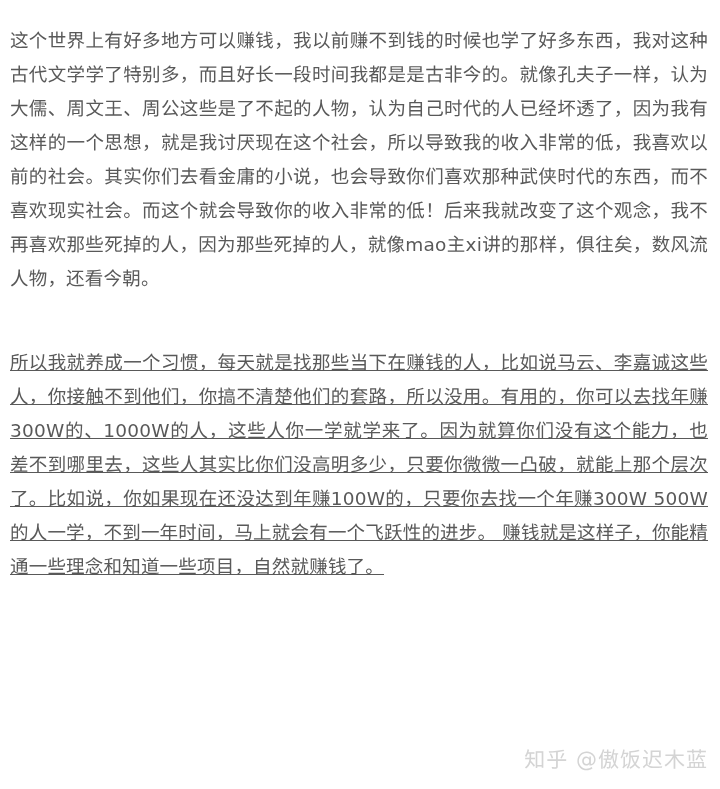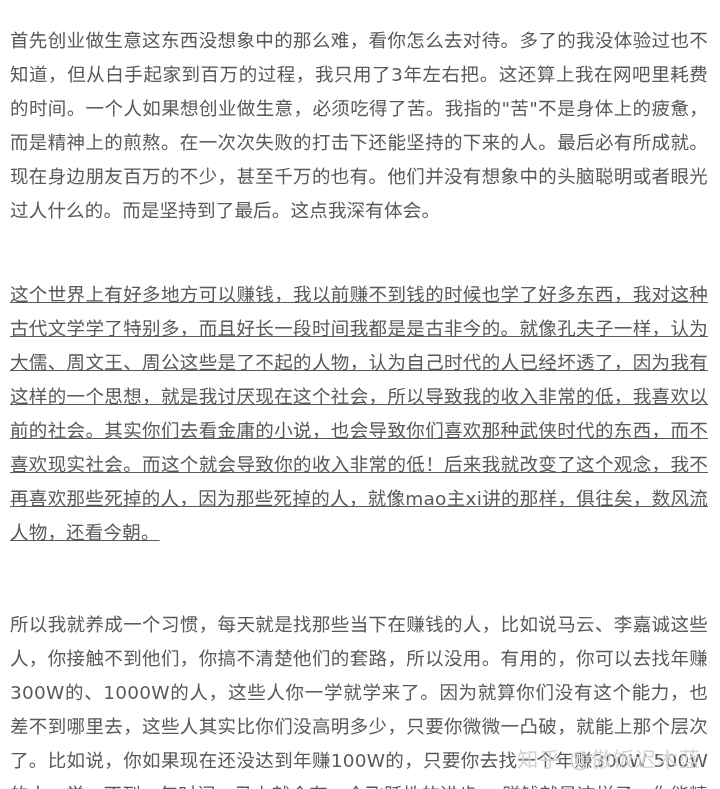--- a/index.html
+++ b/index.html
@@ -28,31 +28,30 @@
   .article p:nth-of-type(2) {
     margin-bottom: 58px;
     text-decoration: underline;
   }
   .article p:nth-of-type(3) {
     margin-bottom: 0;
   }
   .watermark {
     position: absolute;
     top: 746px;
-    right: 19px;
+    right: 12px;
     color: #d4d4d4;
     font-size: 21px;
     line-height: 28px;
     letter-spacing: 1px;
     white-space: nowrap;
     user-select: none;
   }
 </style>
 </head>
 <body>
 
 <main class="article">
-  <p>首先创业做生意这东西没想象中的那么难，看你怎么去对待。多了的我没体验过也不知道，但从白手起家到百万的过程，我只用了3年左右把。这还算上我在网吧里耗费的时间。一个人如果想创业做生意，必须吃得了苦。我指的"苦"不是身体上的疲惫，而是精神上的煎熬。在一次次失败的打击下还能坚持的下来的人。最后必有所成就。现在身边朋友百万的不少，甚至千万的也有。他们并没有想象中的头脑聪明或者眼光过人什么的。而是坚持到了最后。这点我深有体会。</p>
   <p>这个世界上有好多地方可以赚钱，我以前赚不到钱的时候也学了好多东西，我对这种古代文学学了特别多，而且好长一段时间我都是是古非今的。就像孔夫子一样，认为大儒、周文王、周公这些是了不起的人物，认为自己时代的人已经坏透了，因为我有这样的一个思想，就是我讨厌现在这个社会，所以导致我的收入非常的低，我喜欢以前的社会。其实你们去看金庸的小说，也会导致你们喜欢那种武侠时代的东西，而不喜欢现实社会。而这个就会导致你的收入非常的低！后来我就改变了这个观念，我不再喜欢那些死掉的人，因为那些死掉的人，就像mao主xi讲的那样，俱往矣，数风流人物，还看今朝。</p>
   <p>所以我就养成一个习惯，每天就是找那些当下在赚钱的人，比如说马云、李嘉诚这些人，你接触不到他们，你搞不清楚他们的套路，所以没用。有用的，你可以去找年赚300W的、1000W的人，这些人你一学就学来了。因为就算你们没有这个能力，也差不到哪里去，这些人其实比你们没高明多少，只要你微微一凸破，就能上那个层次了。比如说，你如果现在还没达到年赚100W的，只要你去找一个年赚300W 500W的人一学，不到一年时间，马上就会有一个飞跃性的进步。 赚钱就是这样子，你能精通一些理念和知道一些项目，自然就赚钱了。</p>
 </main>
 
 <div class="watermark">知乎 @傲饭迟木蓝</div>
 
 </body></html>

